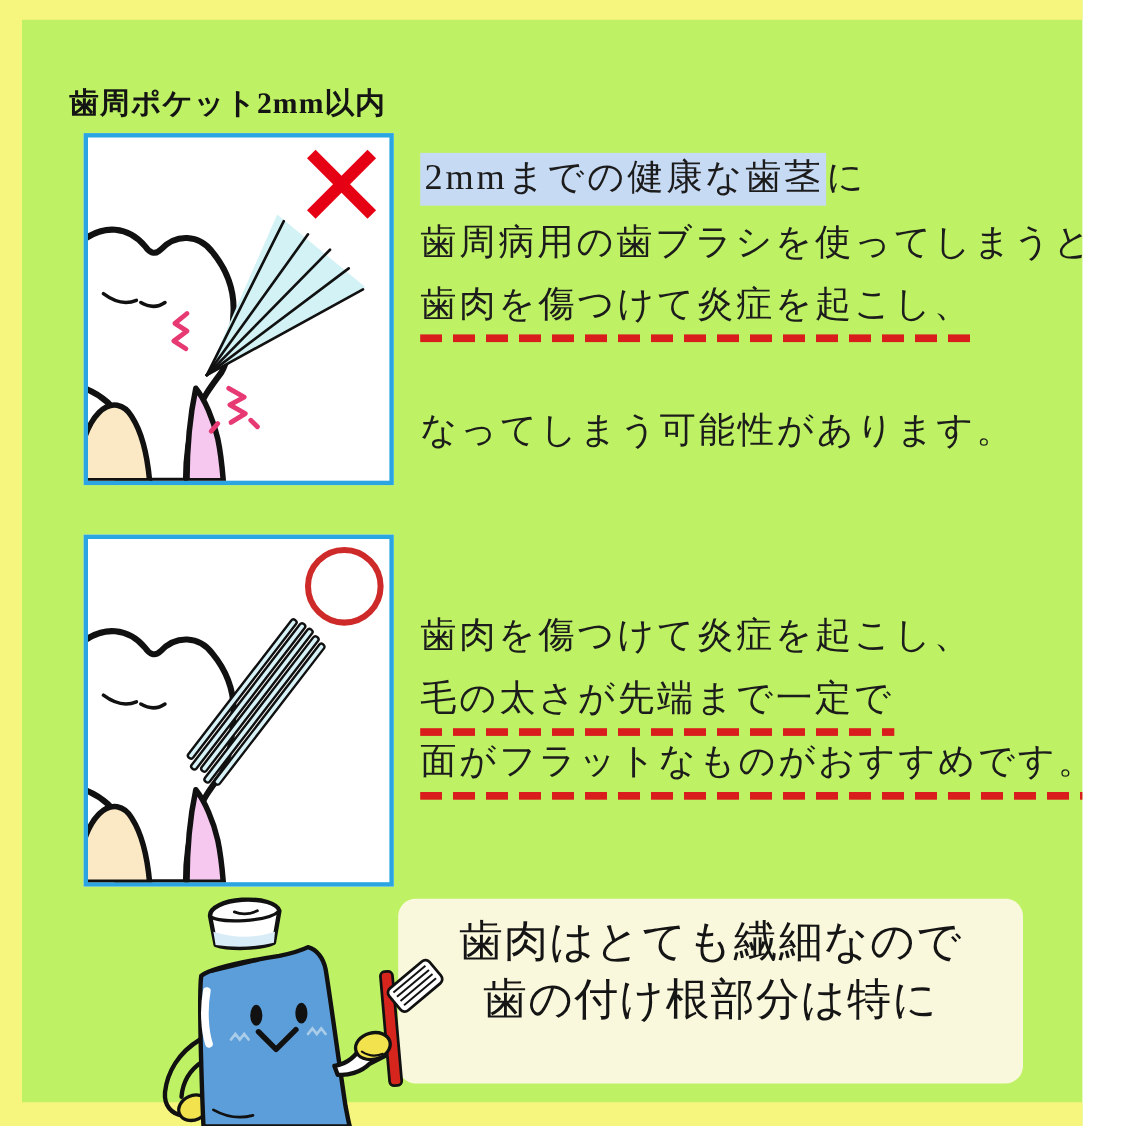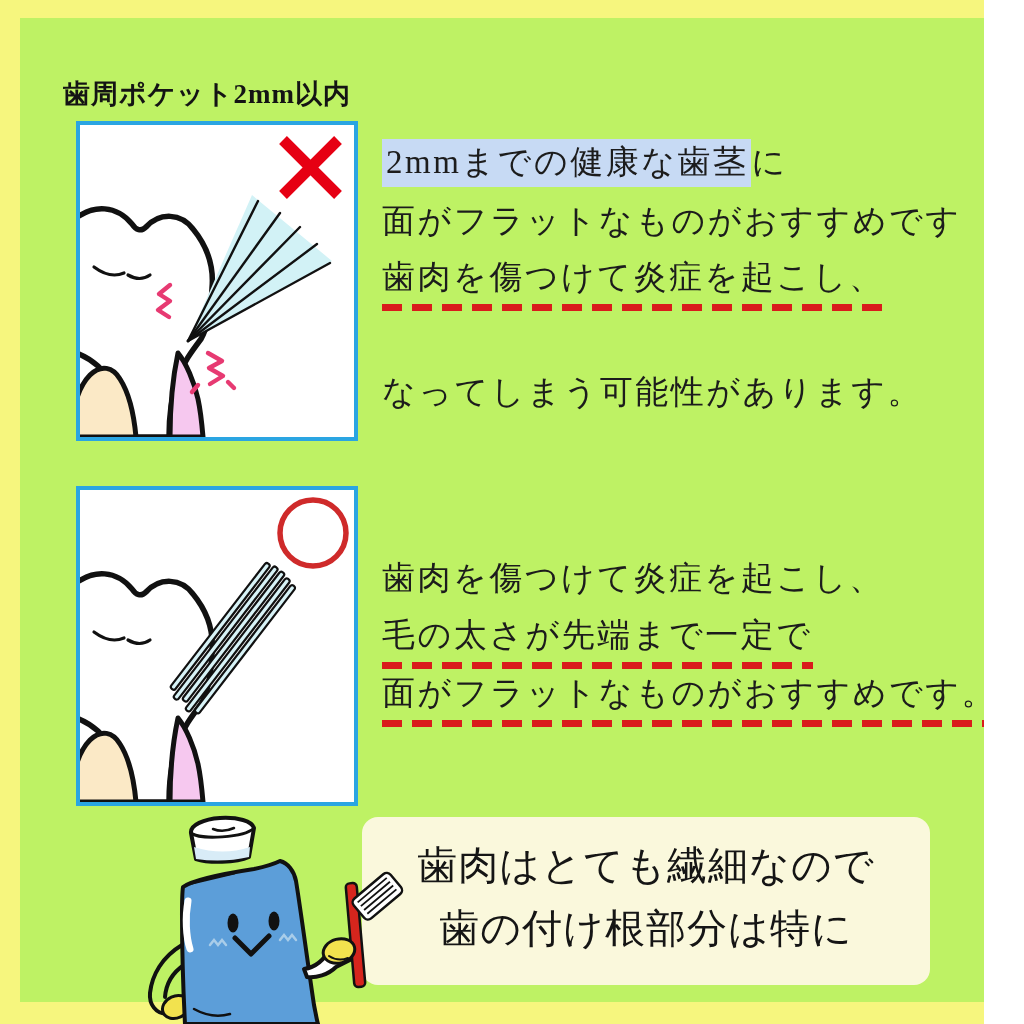--- a/index.html
+++ b/index.html
@@ -42,21 +42,21 @@
   .b1{top:140px;} .b2{top:199px;} .b3{top:255px;} .b4{top:313px;} .b5{top:370px;}
   
   .g1{top:556px;} .g2{top:613px;} .g3{top:671px;}
 
   .note{
     position:absolute;left:362px;top:817px;width:568px;height:168px;
     background:#faf8dc;border-radius:16px;box-sizing:border-box;
     text-align:center;padding-top:11px;z-index:5;
   }
   .note p{
-    margin:12px;font-size:40px;line-height:51px;letter-spacing:1px;color:#151515;white-space:nowrap;
+    margin:2px;font-size:40px;line-height:51px;letter-spacing:1px;color:#151515;white-space:nowrap;
   }
   .mascot{position:absolute;left:128px;top:795px;width:280px;height:229px;z-index:30;}
 </style>
 </head>
 <body>
 
 <div class="canvas">
 
   <h1 class="title">歯周ポケット2mm以内</h1>
 
@@ -112,21 +112,21 @@
         <rect x="6" y="-19.8" width="162" height="5.4" rx="2.4"></rect>
         <rect x="2" y="-28.2" width="166" height="5.4" rx="2.4"></rect>
         <rect x="8" y="-36.6" width="158" height="5.4" rx="2.4"></rect>
       </g>
 
       <circle cx="233" cy="43" r="33" fill="none" stroke="#cf2a2a" stroke-width="5.5"></circle>
     </svg>
   </div>
 
   <p class="line b1"><span class="hl">2mmまでの健康な歯茎</span><span>に</span></p>
-  <p class="line b2">面がフラットなものがおすすめです</p>
+  <p class="line b2">歯周病用の歯ブラシを使ってしまうと</p>
   <p class="line b3"><span class="u-red">歯肉を傷つけて炎症を起こし、</span></p>
   <p class="line b5">なってしまう可能性があります。</p>
 
   <p class="line g1">歯肉を傷つけて炎症を起こし、</p>
   <p class="line g2"><span class="u-red">毛の太さが先端まで一定で</span></p>
   <p class="line g3"><span class="u-red">面がフラットなものがおすすめです。</span></p>
 
   <div class="note">
     <p>歯肉はとても繊細なので</p>
     <p>歯の付け根部分は特に</p>

